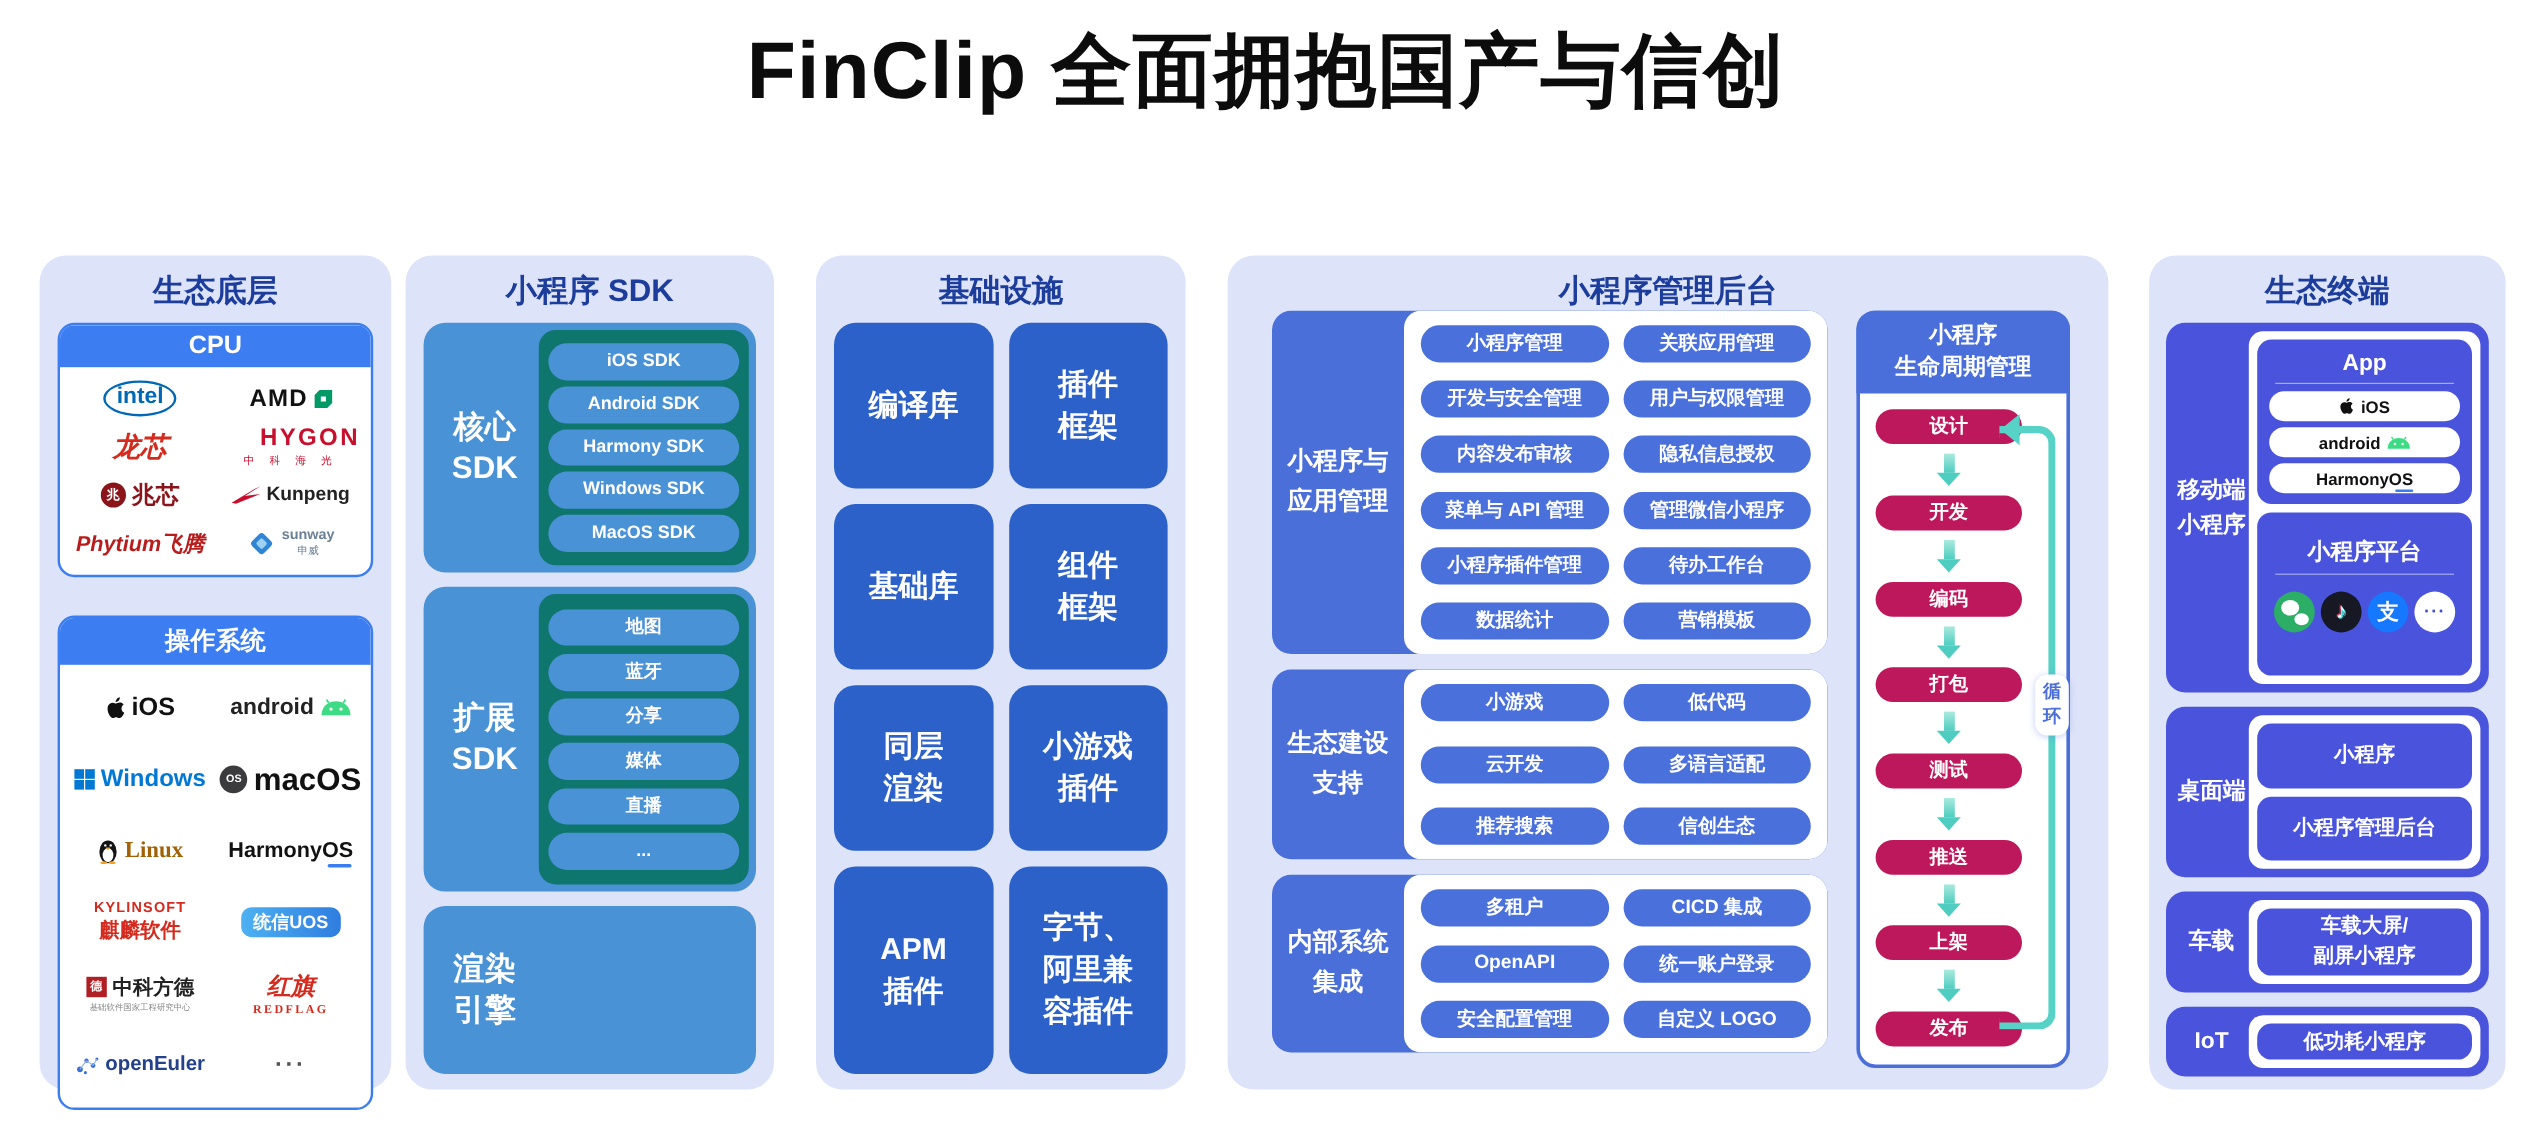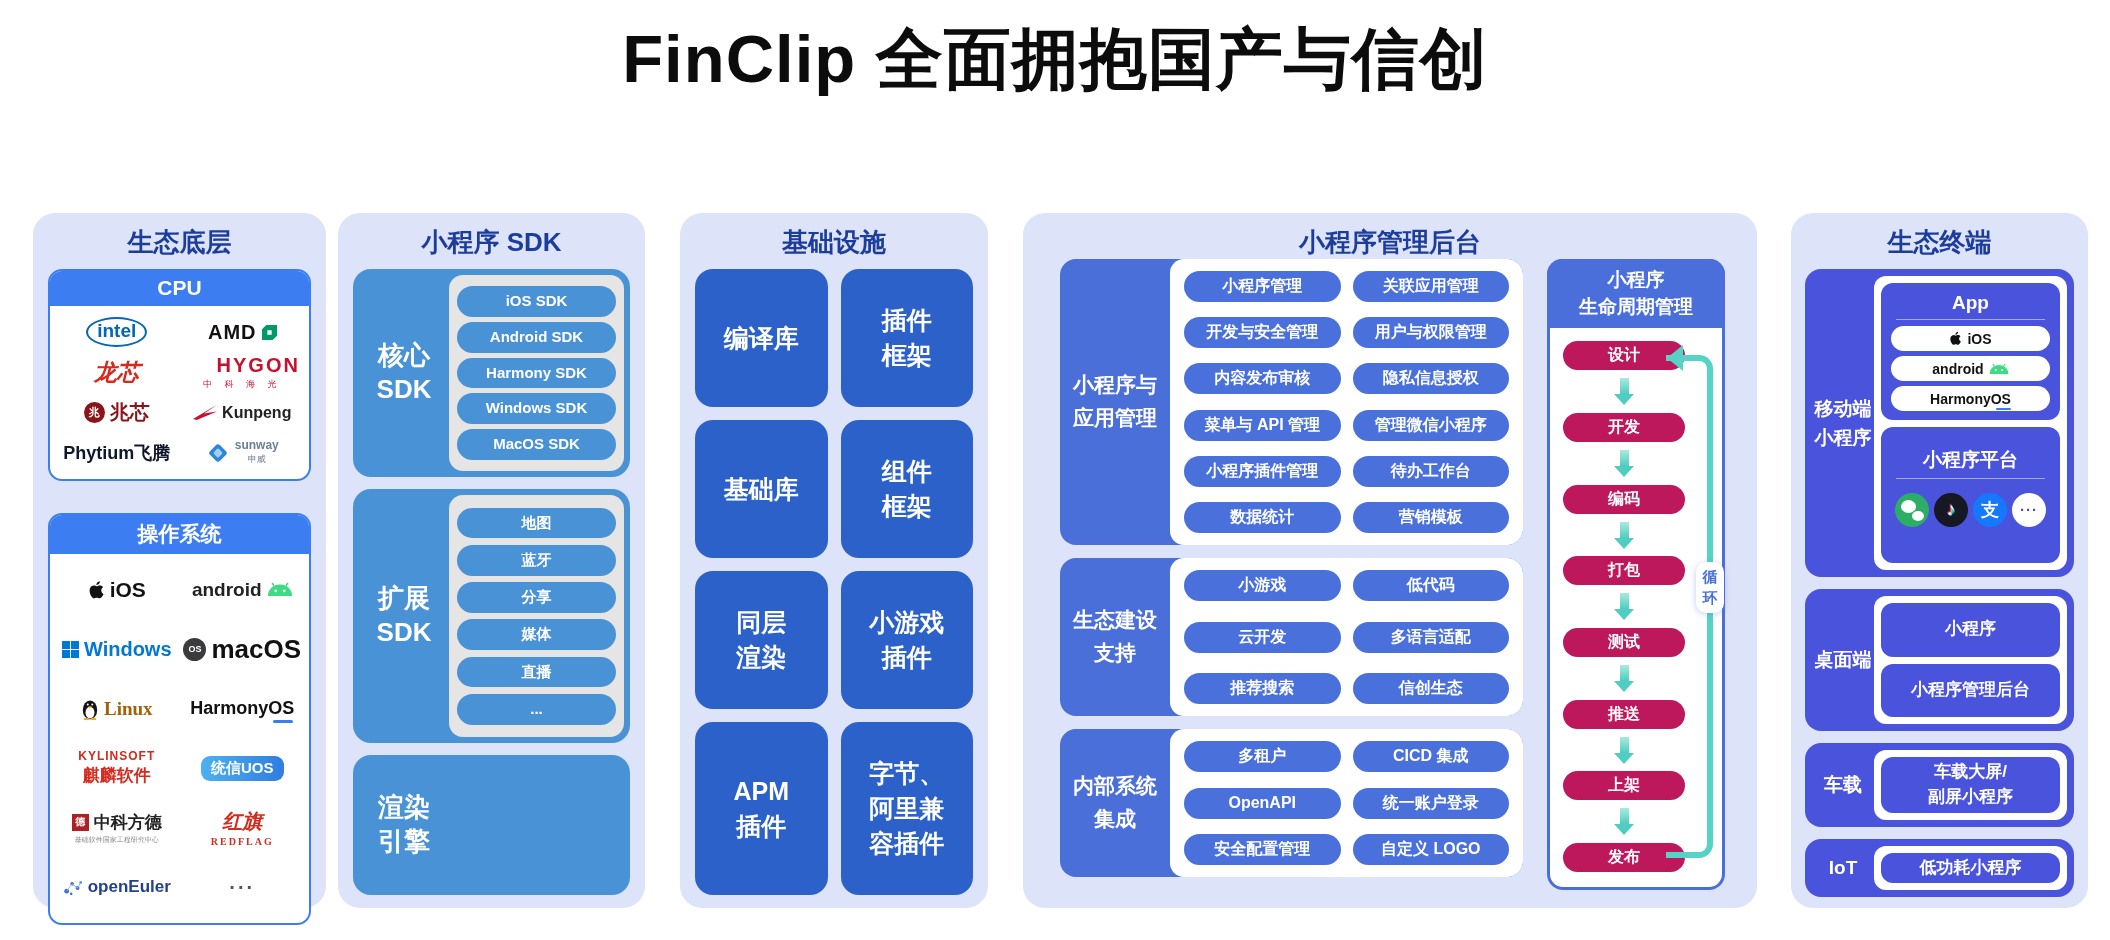--- a/index.html
+++ b/index.html
@@ -27,21 +27,21 @@
   .logo { display:flex; flex-direction:column; align-items:center; justify-content:center; gap:1px; }
   .lg-row { display:flex; align-items:center; gap:5px; }
   .lg-intel { color:#0068b5; font-size:19px; font-weight:700; border:2px solid #0068b5; border-radius:50%; padding:1px 9px 3px; }
   .lg-amd { color:#111; font-weight:800; font-size:20px; letter-spacing:1px; }
   .lg-loongson { color:#d42b1e; font-weight:800; font-size:23px; font-style:italic; }
   .lg-hygon { color:#c8102e; font-weight:800; font-size:20px; letter-spacing:2px;margin-left:32px; }
   .lg-hygon-sub { color:#c8102e; font-size:9px; letter-spacing:5px; }
   .zx-badge { width:21px; height:21px; border-radius:50%; background:#8a1419; color:#fff; font-size:11px; font-weight:800; display:flex; align-items:center; justify-content:center; }
   .lg-zhaoxin { color:#8a1419; font-weight:800; font-size:20px; }
   .lg-kunpeng { color:#222; font-weight:700; font-size:16px; }
-  .lg-phytium { color:#0f172a; font-weight:800; font-size:18px; }
+  .lg-phytium { color:#b91c1c; font-weight:800; font-size:18px;font-style:italic; }
   .lg-sunway { color:#6b7f97; font-weight:700; font-size:12px; line-height:1.1; }
   .lg-sunway-sub { color:#6b7f97; font-size:9px; }
   .lg-ios { color:#111; font-weight:700; font-size:21px; }
   .lg-android { color:#222; font-weight:700; font-size:19px; }
   .win-ic { display:grid; grid-template-columns:8px 8px; grid-template-rows:8px 8px; gap:1px; }
   .win-ic span { background:#0078d4; }
   .lg-windows { color:#0078d4; font-weight:700; font-size:20px; }
   .macos-badge { width:23px; height:23px; border-radius:50%; background:#3b3b3d; color:#fff; font-size:9px; font-weight:800; display:flex; align-items:center; justify-content:center; }
   .lg-macos { color:#111; font-weight:700; font-size:26px; }
   .lg-linux { color:#a16207; font-weight:700; font-size:19px; font-family:"Liberation Serif", serif; }
@@ -55,21 +55,21 @@
   .lg-fangde-sub { color:#888; font-size:7px; }
   .lg-redflag { color:#d42b1e; font-weight:800; font-size:20px; font-style:italic; font-family:"Liberation Serif", serif; }
   .lg-redflag-sub { color:#d42b1e; font-weight:800; font-size:10px; letter-spacing:2px; font-family:"Liberation Serif", serif; }
   .lg-openeuler { color:#24418c; font-weight:800; font-size:17px; }
   .lg-more { color:#555; font-size:20px; font-weight:800; letter-spacing:2px; }
 
   
   .sdk-sec { display:flex; margin:0 15px 12px; background:#4a92d6; border-radius:18px; padding:6px; }
   .sdk-label { width:90px; display:flex; align-items:center; justify-content:center; text-align:center;
     color:#fff; font-weight:800; font-size:26px; line-height:1.3; white-space:pre-line; }
-  .sdk-panel { flex:1; background:#e5e5e5; border-radius:14px; display:flex; flex-direction:column; justify-content:space-evenly; padding:6px 8px; }
+  .sdk-panel { flex:1; background:#0f766e; border-radius:14px; display:flex; flex-direction:column; justify-content:space-evenly; padding:6px 8px; }
   .sdk-pill { background:#4a92d6; border-radius:999px; color:#fff; font-weight:700; font-size:15px; text-align:center; padding:6px 2px; line-height:1.25; white-space:pre-line; }
 
   
   .infra-grid { margin:0 15px; height:626px; display:grid; grid-template-columns:1fr 1fr; gap:13px; }
   .infra-box { background:#2b61c8; border-radius:18px; color:#fff; font-weight:800; font-size:25px;
     display:flex; align-items:center; justify-content:center; text-align:center; white-space:pre-line; line-height:1.4; }
 
   
   .adm-area { position:absolute; left:37px; top:46px; width:463px; bottom:18px; display:flex; flex-direction:column; gap:13px; }
   .adm-group { display:flex; background:#4a6fd9; border-radius:16px; overflow:hidden; }

